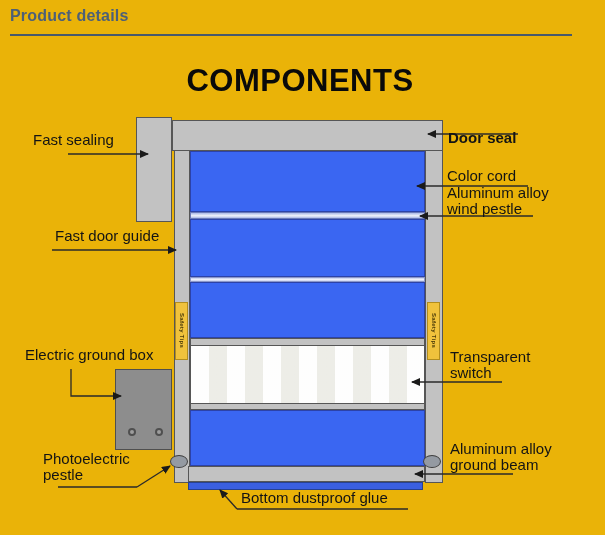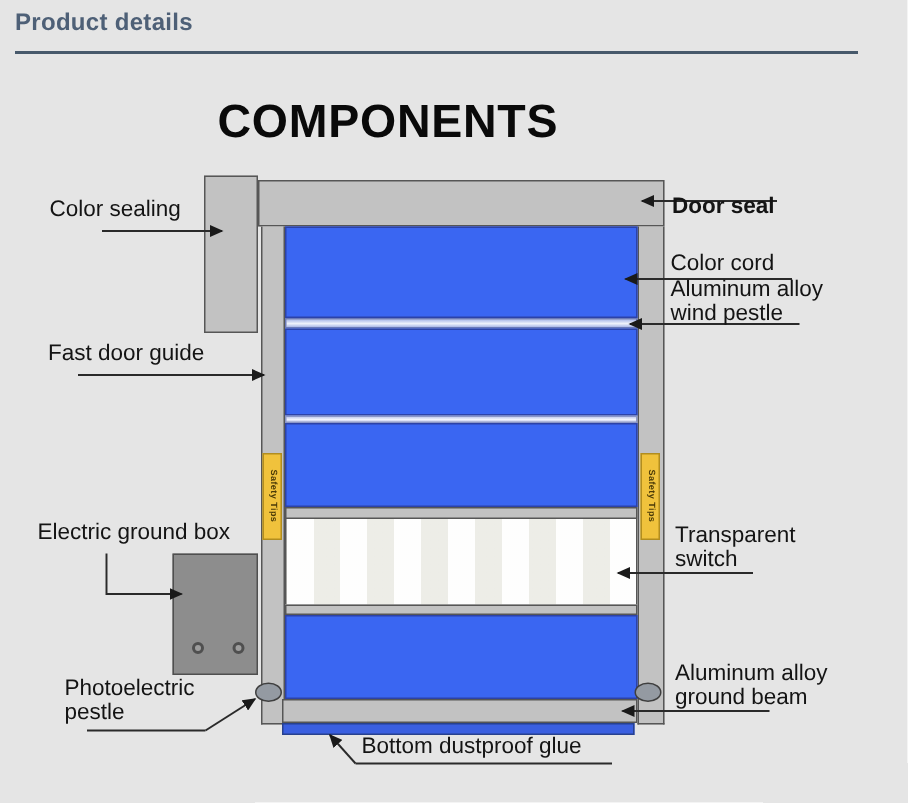--- a/index.html
+++ b/index.html
@@ -1,30 +1,30 @@
 <!DOCTYPE html>
 <html><head>
 <meta charset="utf-8">
 <style>
   html,body{margin:0;padding:0;background:#ffffff;}
   #screen{
-    position:relative;width:605px;height:535px;background:#e5e5e5;
+    position:relative;width:605px;height:535px;background:#eab308;
     font-family:"Liberation Sans", sans-serif;overflow:hidden;
   }
   
   .page-title{
     position:absolute;left:10px;top:7px;font-size:16px;font-weight:bold;
     color:#4e6077;letter-spacing:.2px;
   }
   .header-rule{
     position:absolute;left:10px;top:34px;width:562px;height:2px;background:#47596b;
   }
   
   .diagram-title{
-    position:absolute;left:145px;top:63px;width:310px;
+    position:absolute;left:145px;top:63px;width:310px;text-align:center;
     font-size:31px;font-weight:bold;color:#0a0a0a;letter-spacing:.5px;
   }
   .part{position:absolute;box-sizing:border-box;}
   .gray{background:#c2c2c2;border:1px solid #565656;}
   .motor-box{left:136px;top:117px;width:36px;height:105px;}
   .top-bar{left:172px;top:120px;width:271px;height:31px;}
   .left-rail{left:174px;top:151px;width:16px;height:332px;border-top:none;}
   .right-rail{left:425px;top:151px;width:18px;height:332px;border-top:none;}
   .blue{background:#3a66f2;border:1px solid #2c42a8;}
   .panel-1{left:190px;top:151px;width:235px;height:61px;}
@@ -66,21 +66,21 @@
   .sensor-left{left:170px;top:455px;}
   .sensor-right{left:423px;top:455px;}
   
   .lines{position:absolute;left:0;top:0;width:605px;height:535px;z-index:6;pointer-events:none;}
   
   .lbl{position:absolute;font-size:15px;line-height:16px;color:#141414;z-index:7;white-space:nowrap;}
   .lbl-motor{left:33px;top:132px;}
   .lbl-doorseal{left:448px;top:130px;font-weight:bold;}
   .lbl-colorcord{left:447px;top:168px;}
   .lbl-windpestle{left:447px;top:185px;}
-  .lbl-guide{left:32px;top:228px;}
+  .lbl-guide{left:55px;top:228px;}
   .lbl-controlbox{left:25px;top:347px;}
   .lbl-photo{left:43px;top:451px;}
   .lbl-transparent{left:450px;top:349px;}
   .lbl-groundbeam{left:450px;top:441px;}
   .lbl-glue{left:241px;top:490px;}
 </style>
 </head>
 <body>
 
 <div id="screen">
@@ -138,21 +138,21 @@
       <polyline points="71,369 71,396 121,396" marker-end="url(#ah)"></polyline>
       <line x1="58" y1="487" x2="137" y2="487"></line>
       <line x1="137" y1="487" x2="170" y2="466" marker-end="url(#ah)"></line>
       <line x1="502" y1="382" x2="412" y2="382" marker-end="url(#ah)"></line>
       <line x1="513" y1="474" x2="415" y2="474" marker-end="url(#ah)"></line>
       <line x1="408" y1="509" x2="237" y2="509"></line>
       <line x1="237" y1="509" x2="220" y2="490" marker-end="url(#ah)"></line>
     </g>
   </svg>
 
-  <div class="lbl lbl-motor">Color sealing</div>
+  <div class="lbl lbl-motor">Fast sealing</div>
   <div class="lbl lbl-doorseal">Door seal</div>
   <div class="lbl lbl-colorcord">Color cord</div>
   <div class="lbl lbl-windpestle">
     <div>Aluminum alloy</div>
     <div>wind pestle</div>
   </div>
   <div class="lbl lbl-guide">Fast door guide</div>
   <div class="lbl lbl-controlbox">Electric ground box</div>
   <div class="lbl lbl-photo">
     <div>Photoelectric</div>

